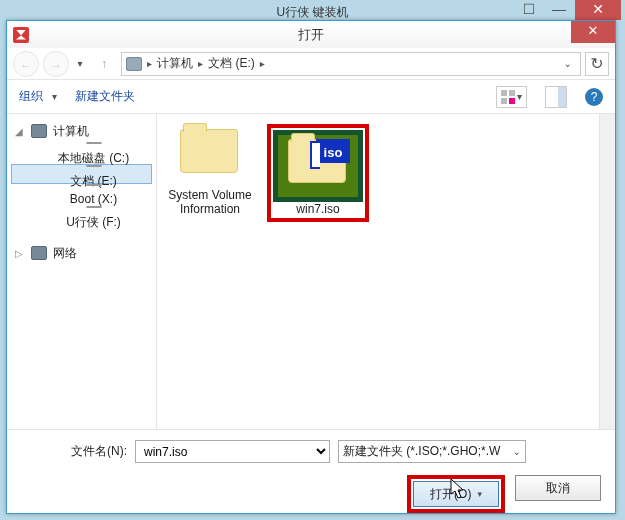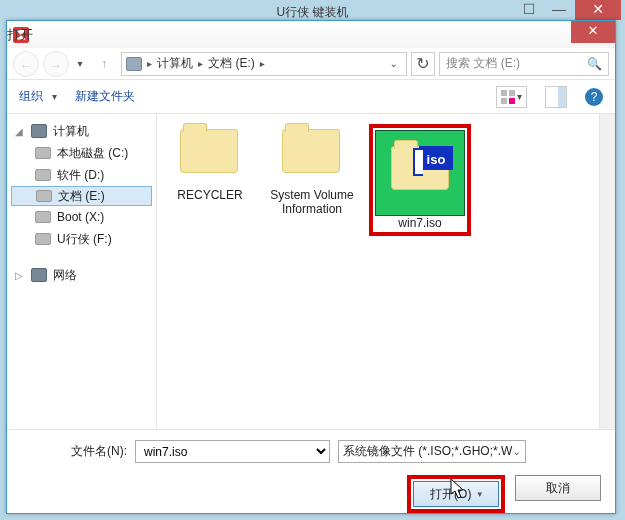--- a/index.html
+++ b/index.html
@@ -12,21 +12,21 @@
   .backdrop-max { position: absolute; top: 0; right: 82px; width: 28px; height: 20px; color:#555; text-align:center; font-size:14px; line-height:18px;}
 
   .dialog {
     position: absolute; left: 6px; top: 20px; width: 610px; height: 494px;
     background: #fff; border: 1px solid #3d9bcc; border-top: none;
     box-shadow: 0 0 4px rgba(0,0,0,0.3);
   }
   .titlebar { height: 28px; background: linear-gradient(#fff,#f4f4f4); border-top: 1px solid #3d9bcc; display: flex; align-items: center; position: relative; }
   .titlebar .appicon { width: 16px; height: 16px; margin: 0 6px; background: #d93838; border-radius: 2px; position: relative; }
   .titlebar .appicon::after { content:""; position:absolute; inset:3px; background:#fff; clip-path: polygon(0 0,100% 0,50% 60%,100% 100%,0 100%,50% 60%); }
-  .titlebar .title { position:absolute; left:0; right:0; font-size: 13px; color:#333; }
+  .titlebar .title { position:absolute; left:0; right:0; text-align:center; font-size: 13px; color:#333; }
   .titlebar .close { position:absolute; right:0; top:0; width:44px; height:22px; background:#c75050; color:#fff; text-align:center; line-height:20px; font-size:13px;}
 
   .navrow { height: 32px; display:flex; align-items:center; padding: 0 6px; gap:4px; border-bottom:1px solid #e5e5e5;}
   .navbtn { width:26px; height:26px; border:1px solid #ccc; border-radius:50%; display:flex; align-items:center; justify-content:center; color:#999; font-size:12px; background:#f7f7f7;}
   .navbtn.disabled { opacity:.5; }
   .dropdown-caret { width:14px; text-align:center; color:#555; font-size:10px;}
   .breadcrumb { flex:1; height:24px; border:1px solid #ccc; display:flex; align-items:center; padding:0 4px; font-size:12px; color:#333; background:#fff; gap:2px;}
   .breadcrumb .hd { width:16px; height:14px; background:#9ab; border:1px solid #789; border-radius:2px;}
   .breadcrumb .sep { color:#555; font-size:10px; padding:0 3px;}
   .breadcrumb .bc-caret { margin-left:auto; color:#555; font-size:10px; padding:0 4px;}
@@ -43,36 +43,36 @@
      linear-gradient(#bbb,#bbb) 8px 0/6px 6px no-repeat,
      linear-gradient(#bbb,#bbb) 0 8px/6px 6px no-repeat,
      linear-gradient(#e08,#e08) 8px 8px/6px 6px no-repeat;}
   .toolbar .paneicon { width:22px; height:22px; border:1px solid #ccc; background:linear-gradient(90deg,#fff 60%,#cde 60%);}
   .toolbar .help { width:18px; height:18px; border-radius:50%; background:#2a7ab8; color:#fff; text-align:center; line-height:18px; font-size:12px;}
 
   .body { display:flex; height: calc(100% - 28px - 32px - 34px - 84px); }
   .tree { width:150px; border-right:1px solid #e5e5e5; padding:6px 4px; font-size:12px; color:#222;}
   .tree .node { display:flex; align-items:center; gap:6px; height:22px; padding-left:4px;}
   .tree .node.root { font-weight:normal;}
-  .tree .node.child { padding-left:24px;}
+  .tree .node.child { padding-left:24px;flex-direction:column;}
   .tree .node.selected { background:#d7e8f7; border:1px solid #7fb5e0; height:20px;}
   .tree .exp { width:10px; color:#888; font-size:10px;}
   .tree .pc-icon { width:16px; height:14px; background:#789; border:1px solid #567; border-radius:2px;}
   .tree .hd-icon { width:16px; height:12px; background:#bbb; border:1px solid #999; border-radius:2px; position:relative;}
   .tree .net-icon { width:16px; height:14px; background:#789; border:1px solid #567; border-radius:2px; position:relative;}
   .tree .gap { height:14px;}
 
   .files { flex:1; padding:10px 8px; display:flex; gap:12px; align-items:flex-start;}
   .fileitem { width:90px; text-align:center; font-size:12px; color:#222;}
   .fileitem .thumb { width:60px; height:48px; margin:0 auto 6px; position:relative;}
   .folder { width:58px; height:44px; background:#f6e7a8; border-radius:3px 3px 4px 4px; position:relative; border:1px solid #e0c96f;}
   .folder::before { content:""; position:absolute; top:-7px; left:2px; width:22px; height:8px; background:#f6e7a8; border:1px solid #e0c96f; border-bottom:none; border-radius:3px 3px 0 0;}
   .iso-overlay { position:absolute; top:0px; right:-2px; width:34px; height:24px; background:#1030c0; color:#fff; font-weight:bold; font-size:13px; text-align:center; line-height:24px; font-family: Arial; border:2px solid #1030c0;}
   .iso-overlay::before { content:""; position:absolute; left:-8px; top:0; width:8px; height:24px; background:#fff; border:2px solid #1030c0; border-right:none;}
-  .fileitem.selected .thumb-wrap { background:#22c55e; border:1px solid #14532d; padding:15px;}
+  .fileitem.selected .thumb-wrap { background:#4d7c0f; border:5px solid #14532d; padding:4px;}
   .fileitem .thumb-wrap { padding:5px;}
   .hl-box { border:4px solid #d40000; padding:2px;}
 
   .footer { height:80px; border-top:1px solid #e5e5e5; padding:10px 12px 6px; font-size:12px; color:#222;}
   .footer .row1 { display:flex; align-items:center; gap:8px; margin-bottom:12px;}
   .footer .lbl { width:108px; text-align:right;}
   .footer select, .footer .combo { height:23px; border:1px solid #aaa; background:#fff; font-size:12px; padding:0 4px;}
   .footer .fname { width:195px;}
   .footer .ftype { width:188px; white-space:nowrap; overflow:hidden; display:flex; align-items:center; justify-content:space-between; padding:0 4px;}
   .footer .ftype .caret { font-size:10px; color:#555;}
@@ -110,24 +110,20 @@
     <div class="breadcrumb">
       <div class="hd"></div>
       <span class="sep">▸</span>
       <span>计算机</span>
       <span class="sep">▸</span>
       <span>文档 (E:)</span>
       <span class="sep">▸</span>
       <span class="bc-caret">⌄</span>
     </div>
     <div class="refresh">↻</div>
-    <div class="searchbox">
-      <span>搜索 文档 (E:)</span>
-      <span class="mag">🔍</span>
-    </div>
   </div>
 
   <div class="toolbar">
     <div class="org">
       <span>组织</span>
       <span style="font-size:10px;color:#555">▾</span>
     </div>
     <div>新建文件夹</div>
     <div class="spacer"></div>
     <div class="viewctl">
@@ -142,24 +138,20 @@
     <div class="tree">
       <div class="node root">
         <span class="exp">◢</span>
         <span class="pc-icon"></span>
         <span>计算机</span>
       </div>
       <div class="node child">
         <span class="hd-icon"></span>
         <span>本地磁盘 (C:)</span>
       </div>
-      <div class="node child">
-        <span class="hd-icon"></span>
-        <span>软件 (D:)</span>
-      </div>
       <div class="node child selected">
         <span class="hd-icon"></span>
         <span>文档 (E:)</span>
       </div>
       <div class="node child">
         <span class="hd-icon"></span>
         <span>Boot (X:)</span>
       </div>
       <div class="node child">
         <span class="hd-icon"></span>
@@ -167,28 +159,20 @@
       </div>
       <div class="gap"></div>
       <div class="node root">
         <span class="exp">▷</span>
         <span class="net-icon"></span>
         <span>网络</span>
       </div>
     </div>
 
     <div class="files">
-      <div class="fileitem">
-        <div class="thumb-wrap">
-            <div class="thumb">
-              <div class="folder"></div>
-            </div>
-          </div>
-        <div>RECYCLER</div>
-      </div>
       <div class="fileitem">
         <div class="thumb-wrap">
             <div class="thumb">
               <div class="folder"></div>
             </div>
           </div>
         <div>System Volume Information</div>
       </div>
       <div class="hl-box">
         <div class="fileitem selected">
@@ -206,21 +190,21 @@
 
   <div class="scrolltrack"></div>
 
   <div class="footer">
     <div class="row1">
       <div class="lbl">文件名(N):</div>
       <select class="combo fname">
         <option>win7.iso</option>
       </select>
       <div class="combo ftype">
-        <span>系统镜像文件 (*.ISO;*.GHO;*.W</span>
+        <span>新建文件夹 (*.ISO;*.GHO;*.W</span>
         <span class="caret">⌄</span>
       </div>
     </div>
     <div class="row2">
       <div class="open-hl">
         <div class="btn primary">
           <span>打开(O)</span>
           <span style="font-size:9px;margin-left:6px;color:#555">▾</span>
         </div>
       </div>

